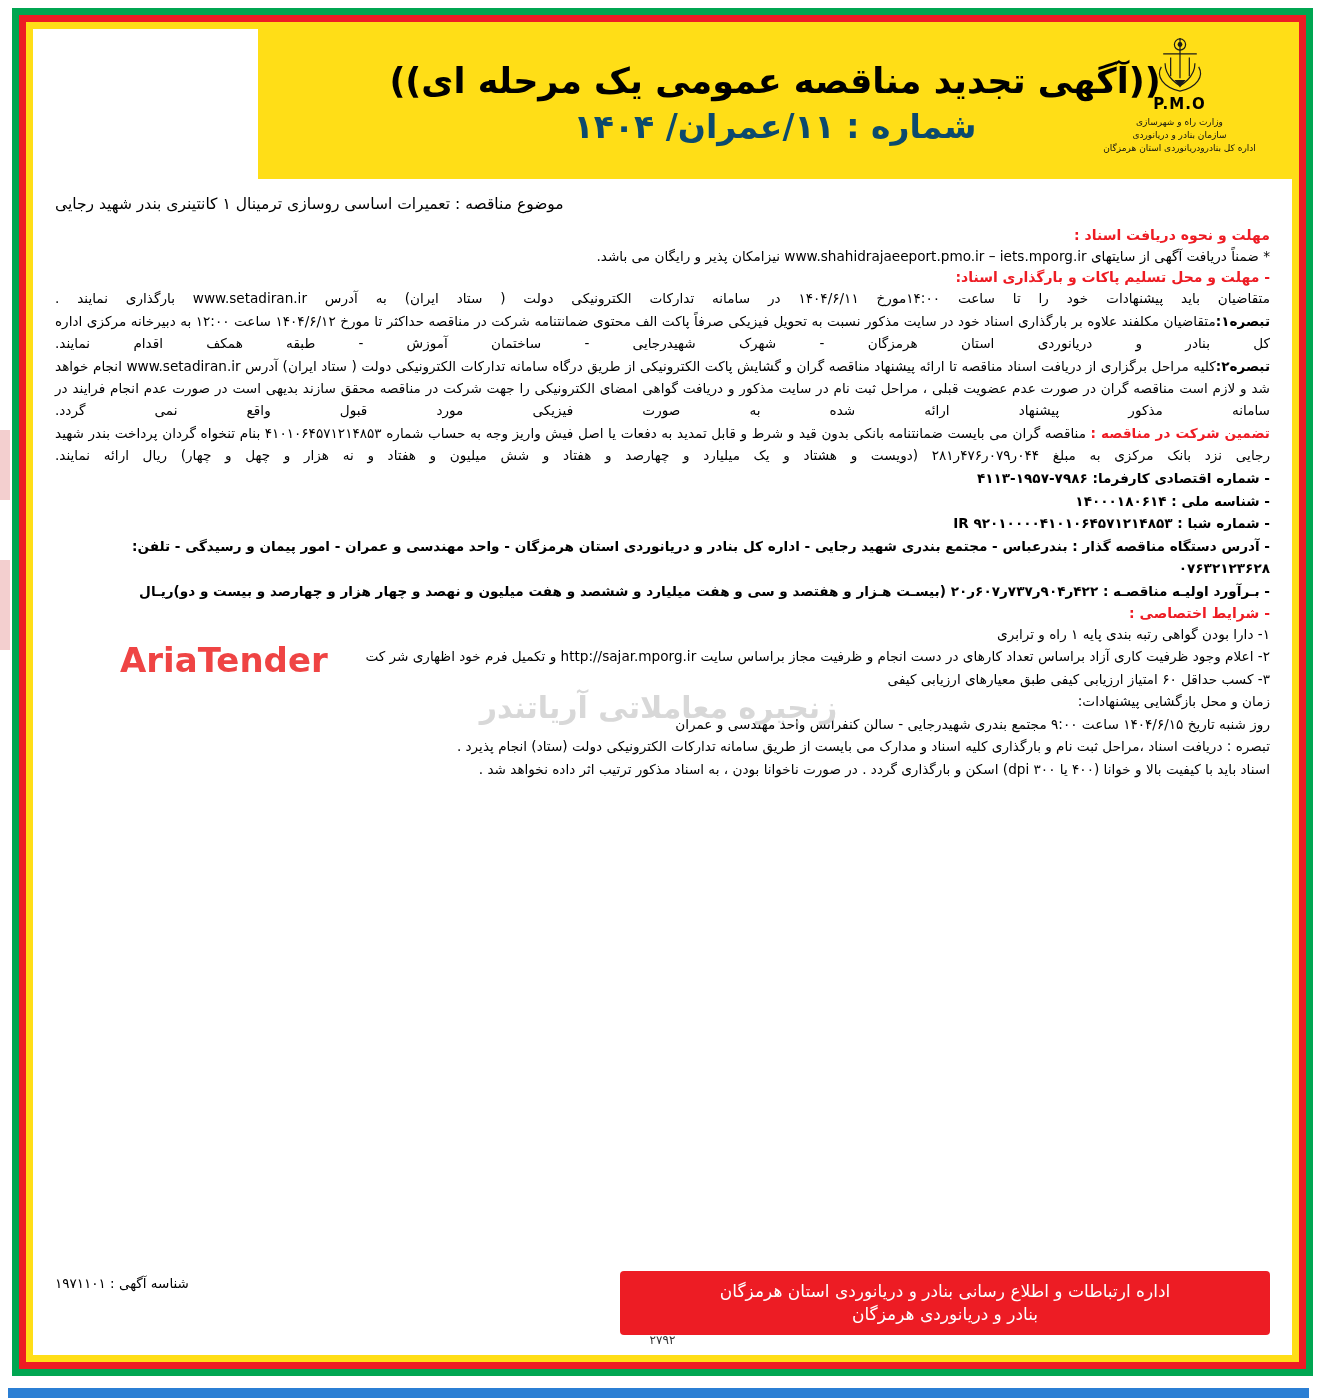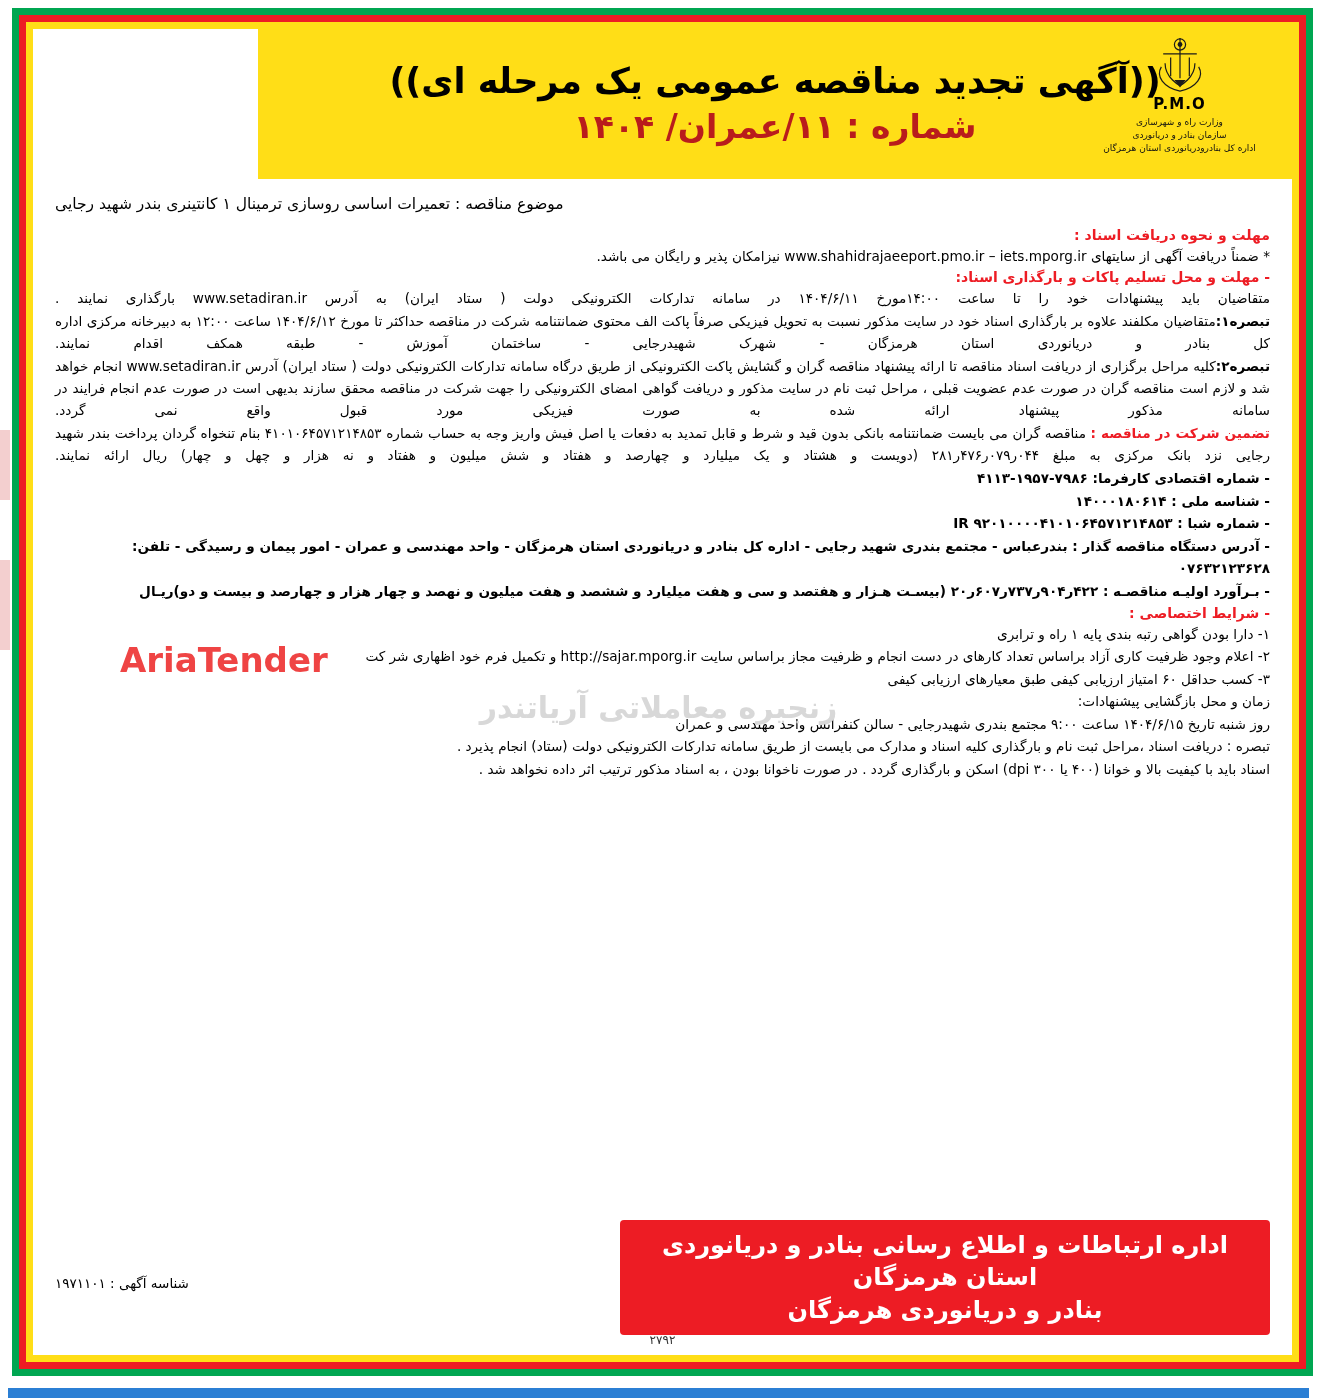--- a/index.html
+++ b/index.html
@@ -10,21 +10,21 @@
   .frame{position:absolute;left:12px;top:8px;width:1301px;height:1368px;box-sizing:border-box;}
   .frame-green{position:absolute;left:0;top:0;right:0;bottom:0;border:7px solid #00a651;}
   .frame-red{position:absolute;left:7px;top:7px;right:7px;bottom:7px;border:7px solid #ed1c24;}
   .frame-yellow{position:absolute;left:14px;top:14px;right:14px;bottom:14px;border:7px solid #ffde17;}
   .inner{position:absolute;left:21px;top:21px;right:21px;bottom:21px;background:#fff;}
 
   
   .header{position:relative;height:150px;}
   .header-title{position:absolute;right:0;left:225px;top:0;height:150px;background:#ffde17;display:flex;flex-direction:column;justify-content:center;align-items:center;}
   .header-title .l1{font-size:35px;font-weight:bold;color:#000;letter-spacing:0px;line-height:1.15;}
-  .header-title .l2{font-size:33px;font-weight:bold;color:#b91c1c;line-height:1.25;margin-top:4px;}
+  .header-title .l2{font-size:33px;font-weight:bold;color:#0c4a6e;line-height:1.25;margin-top:4px;}
 
   .logo-box{position:absolute;right:0;top:0;width:225px;height:150px;display:flex;flex-direction:column;align-items:center;justify-content:flex-start;padding-top:6px;box-sizing:border-box;}
   .logo-emblem{width:56px;height:62px;}
   .logo-pmo{font-size:15px;font-weight:bold;letter-spacing:1px;margin-top:-2px;}
   .logo-lines{font-size:9px;line-height:1.45;text-align:center;margin-top:3px;color:#111;}
 
   
   .content{padding:6px 22px 0 22px;direction:rtl;}
   .subject{font-size:15.5px;font-weight:normal;text-align:left;margin:10px 0 14px 0;}
   .sec-title{color:#ed1c24;font-weight:bold;font-size:14px;margin:2px 0 2px 0;text-align:right;}
@@ -33,21 +33,21 @@
   .lbl{font-weight:bold;}
   .red{color:#ed1c24;}
   .center{text-align:center;}
   .rtl-list{font-size:13.6px;line-height:1.62;}
 
   
   .row{font-size:13.6px;line-height:1.66;margin:0;text-align:right;}
 
   
   .banner{position:absolute;right:22px;bottom:20px;width:630px;background:#ed1c24;color:#fff;border-radius:4px;padding:9px 10px;text-align:center;}
-  .banner div{font-size:24px;font-weight:bold;line-height:1.35;}
+  .banner div{font-size:17px;font-weight:normal;line-height:1.35;}
   .ann-no{position:absolute;left:22px;bottom:64px;font-size:13.5px;}
   .page-num{position:absolute;left:50%;transform:translateX(-50%);bottom:8px;font-size:12px;color:#333;}
 
   
   .wm{position:absolute;left:0;right:0;top:690px;text-align:center;font-size:30px;color:#d8d8d8;letter-spacing:6px;pointer-events:none;font-weight:bold;z-index:3;}
   .wm2{position:absolute;left:120px;top:640px;font-size:34px;color:#ef4444;z-index:3;pointer-events:none;font-weight:bold;}
   .side-tab{position:absolute;left:0;width:10px;background:#f3cfcf;}
   .bottom-blue{position:absolute;left:8px;bottom:0;width:1301px;height:10px;background:#2b7fd4;}
 </style>
 </head>

